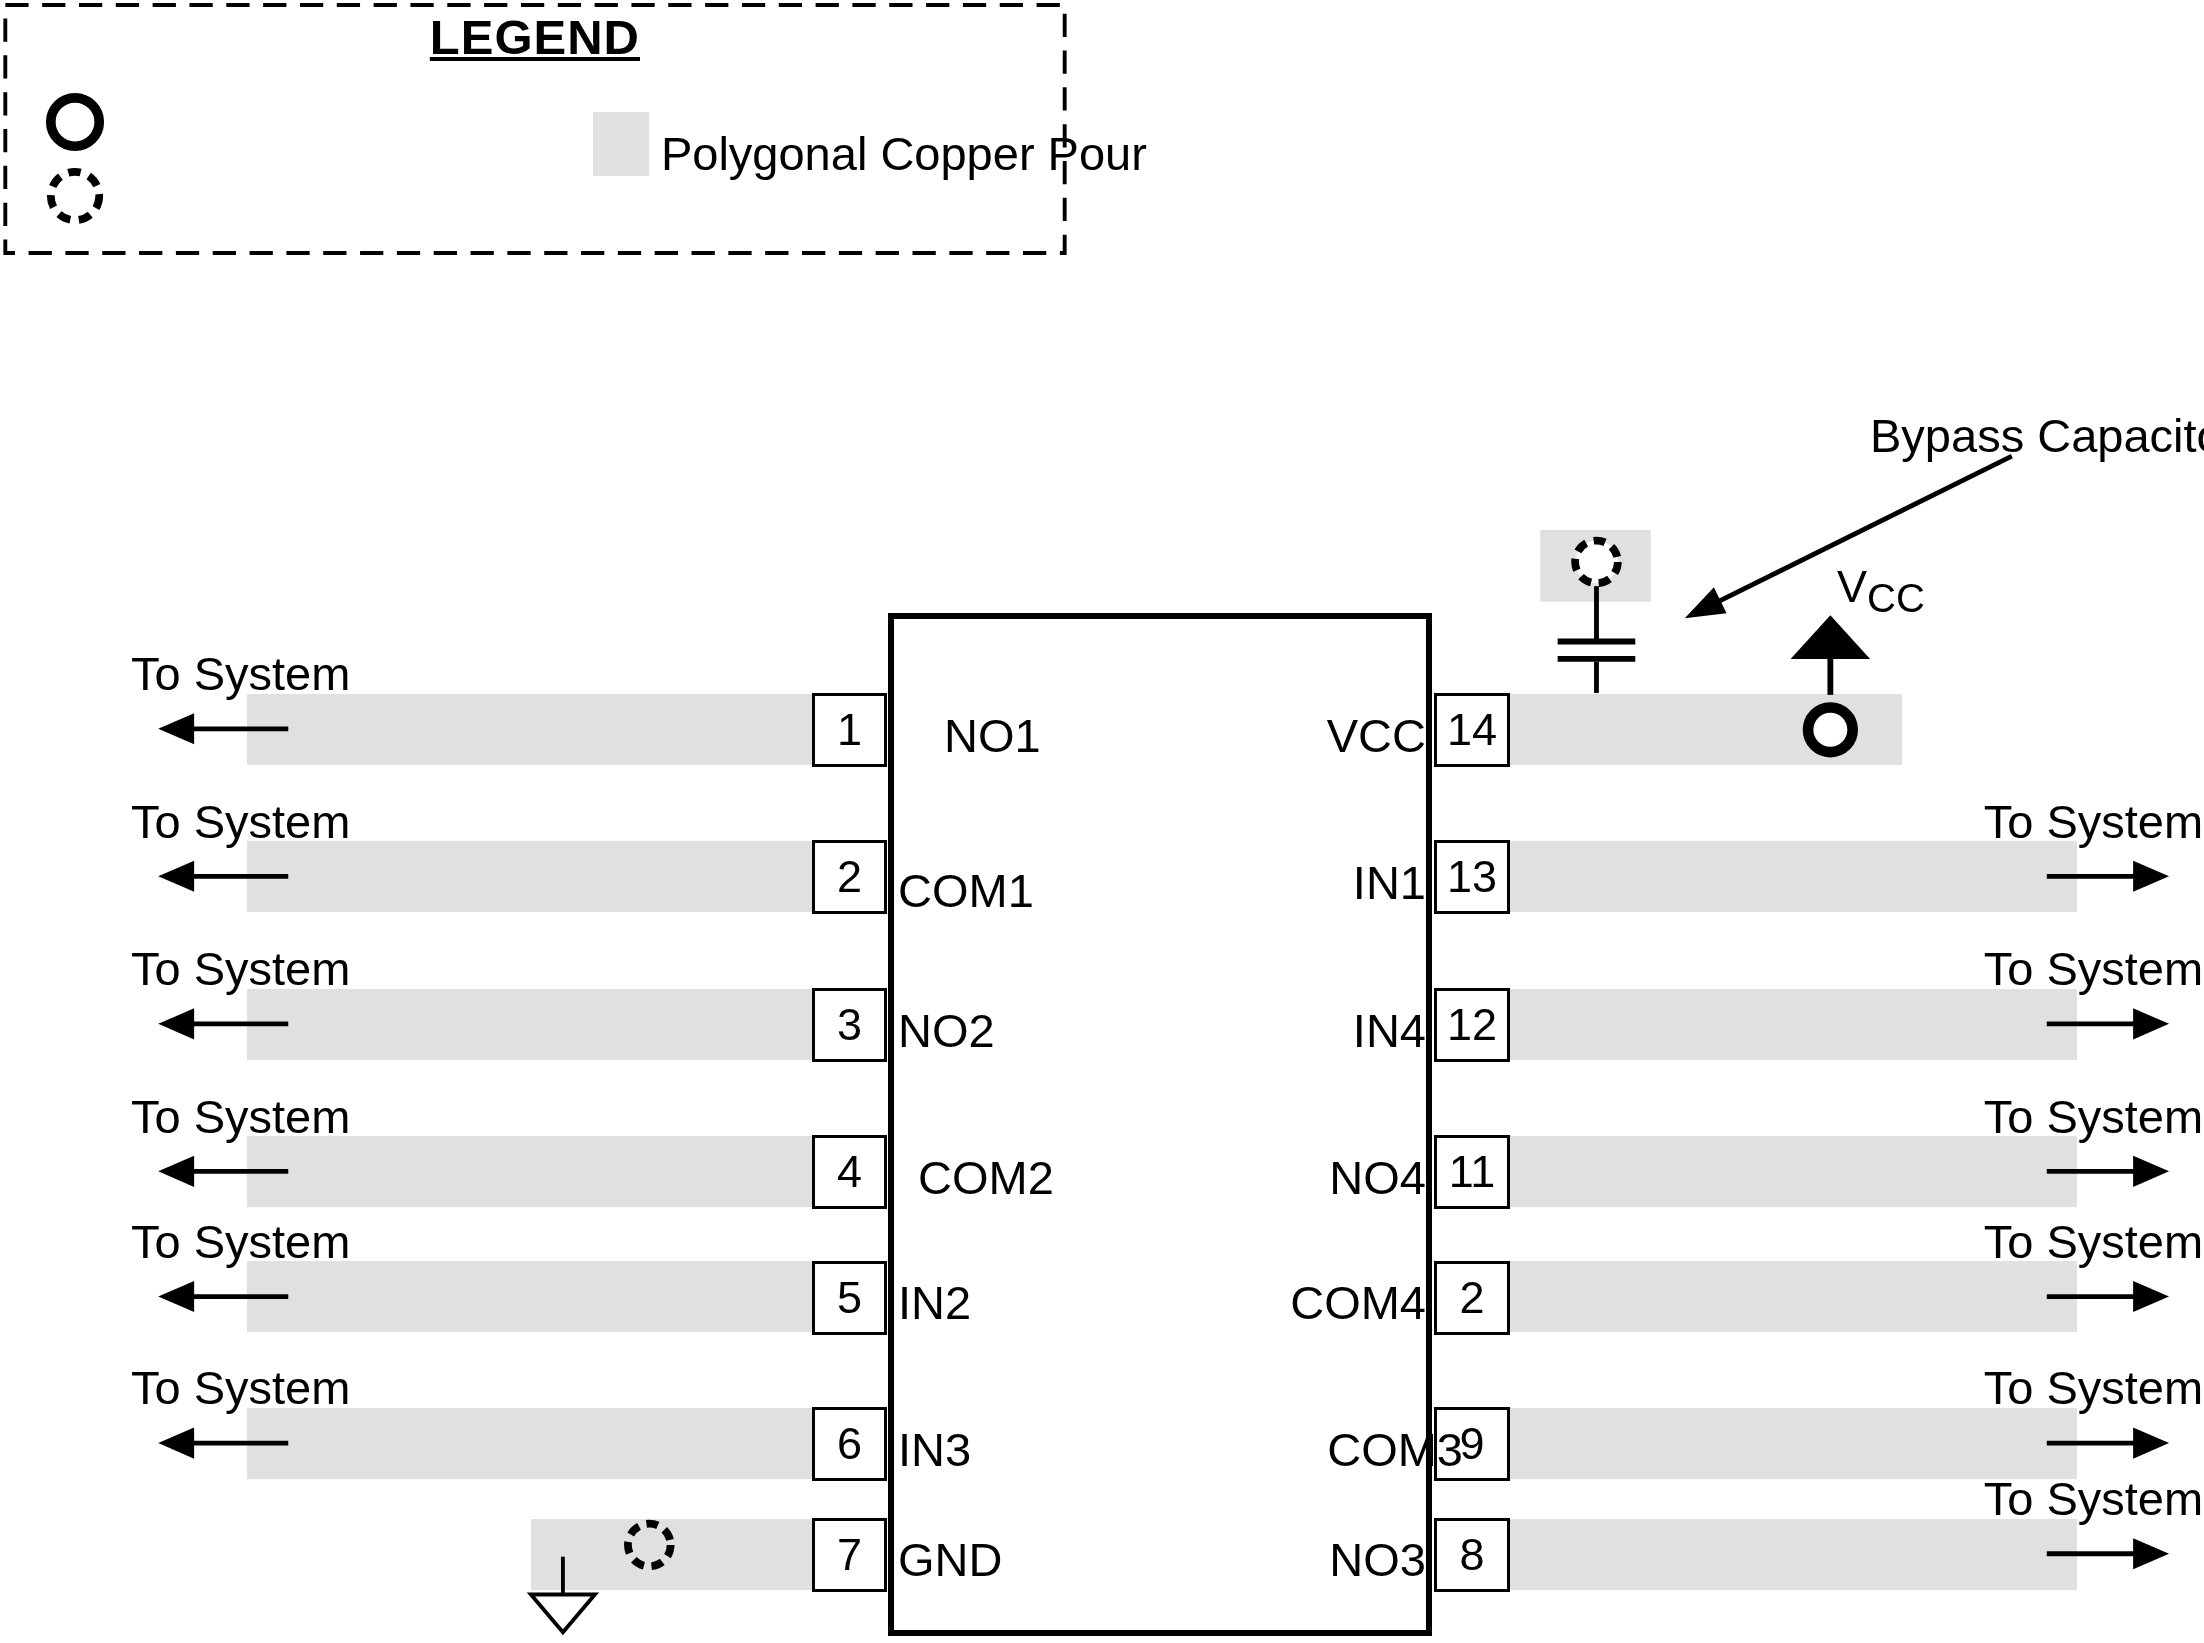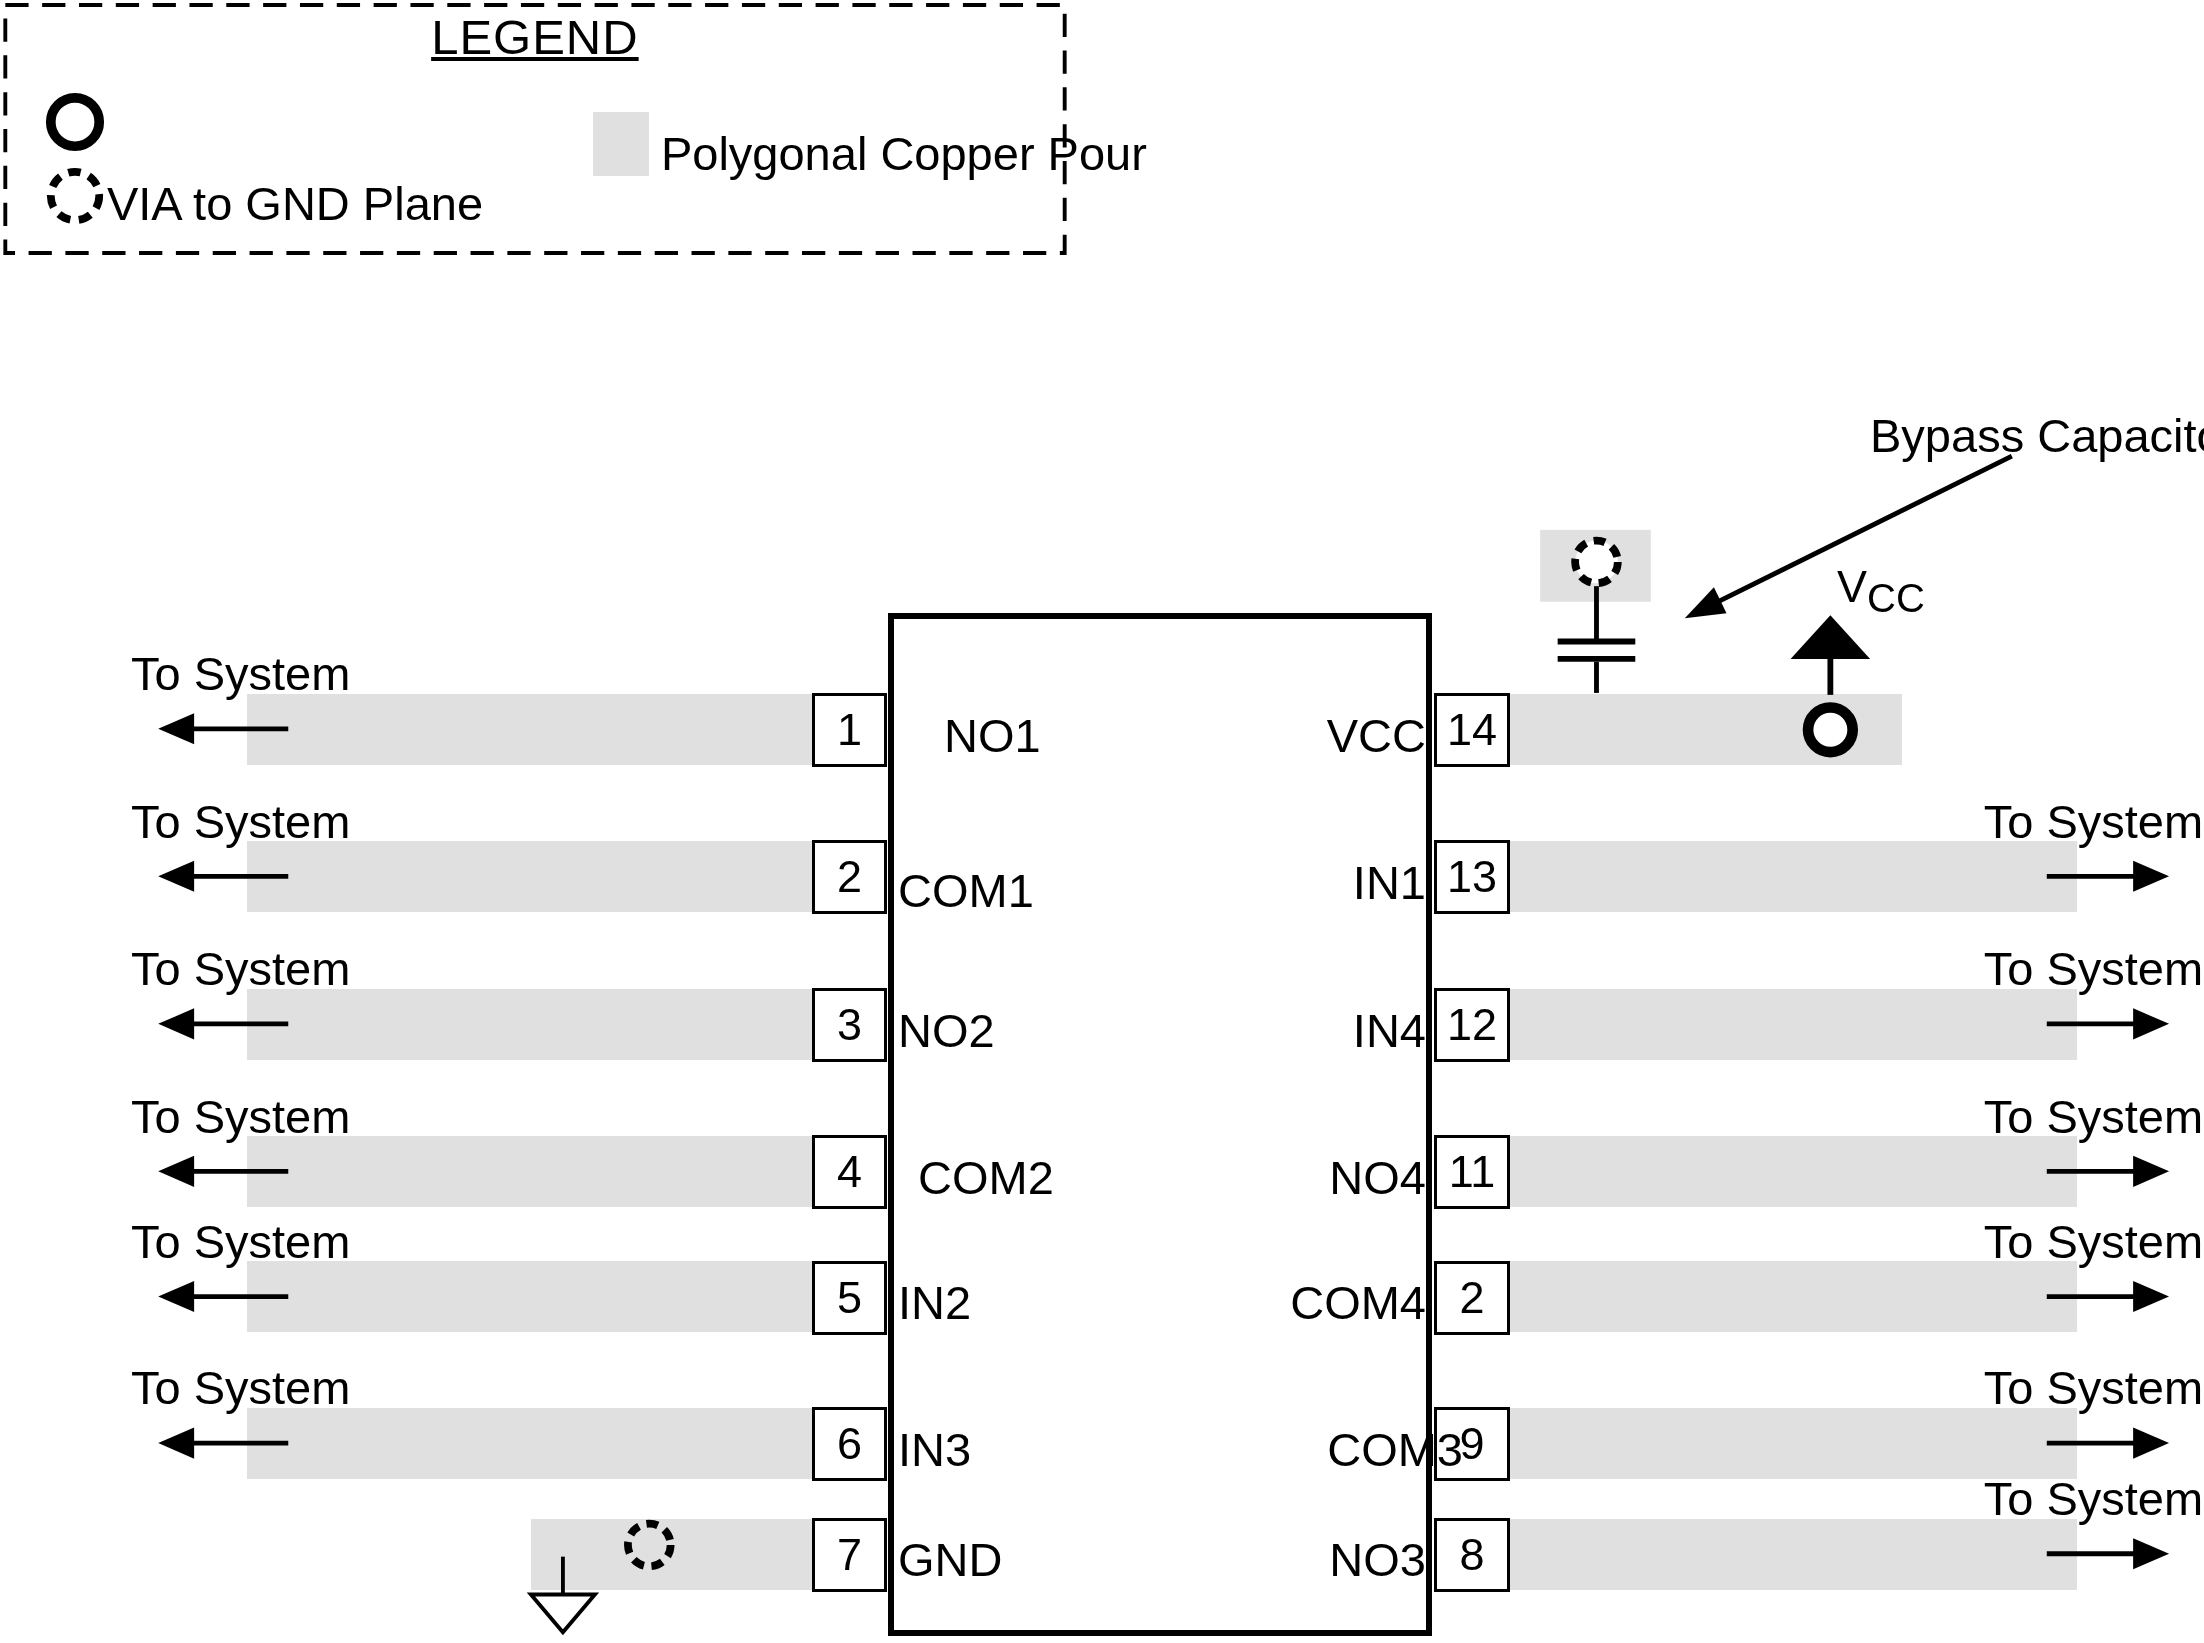--- a/index.html
+++ b/index.html
@@ -5,21 +5,21 @@
   html,body{margin:0;padding:0;background:#ffffff;}
   .canvas{
     position:relative;width:2205px;height:1644px;background:#ffffff;overflow:hidden;
     font-family:"Liberation Sans","DejaVu Sans",sans-serif;color:#000;
   }
   
   .legend{position:absolute;left:2.9px;top:2.9px;width:1064px;height:252px;}
   .legend-border{position:absolute;left:0;top:0;width:100%;height:100%;}
   .legend-title{
     position:absolute;left:0;top:5.8px;width:100%;text-align:center;
-    font-size:49px;text-decoration:underline;letter-spacing:1px;
+    font-size:49px;text-decoration:underline;letter-spacing:1px;font-weight:bold;
   }
   .legend-label{position:absolute;font-size:47px;white-space:nowrap;}
   .legend-icon{position:absolute;}
   .pour-swatch{position:absolute;background:#e0e0e0;}
   
   .trace{position:absolute;height:71px;background:#e0e0e0;}
   .pin-box{
     position:absolute;width:75px;height:74px;background:#ffffff;
     border:3.9px solid #000;box-sizing:border-box;
     display:flex;align-items:center;justify-content:center;
@@ -50,21 +50,20 @@
     </svg>
     <div class="legend-title">LEGEND</div>
 
     <svg class="legend-icon" style="left:41px;top:88px" width="62" height="62" viewBox="0 0 64 64">
       <circle cx="32" cy="32" r="25" fill="#ffffff" stroke="#000" stroke-width="10"></circle>
     </svg>
 
     <svg class="legend-icon" style="left:41px;top:162px" width="62" height="62" viewBox="0 0 64 64">
       <circle cx="32" cy="32" r="25" fill="#ffffff" stroke="#000" stroke-width="8" stroke-dasharray="13 9"></circle>
     </svg>
-    <div class="legend-label" style="left:104px;top:173px">VIA to GND Plane</div>
 
     <div class="pour-swatch" style="left:590px;top:109px;width:56px;height:64px"></div>
     <div class="legend-label" style="left:658px;top:123px">Polygonal Copper Pour</div>
   </div>
 
   <div id="rows">
       <div class="trace" style="left:247px;top:694px;width:565px"></div>
       <div class="tosys" style="left:131px;top:654px">To System</div>
       <div class="pin-box" style="left:812px;top:693px">
         <span class="pin-num">1</span>

